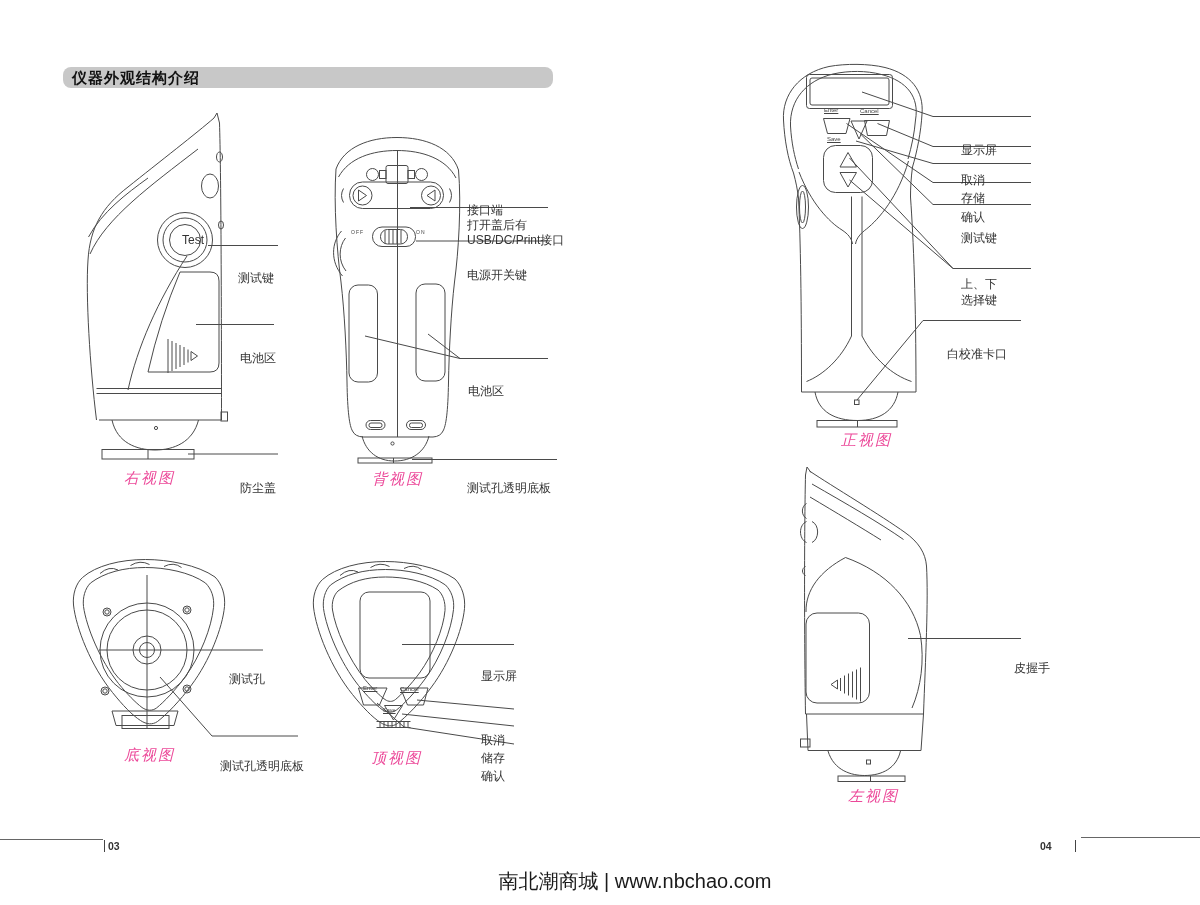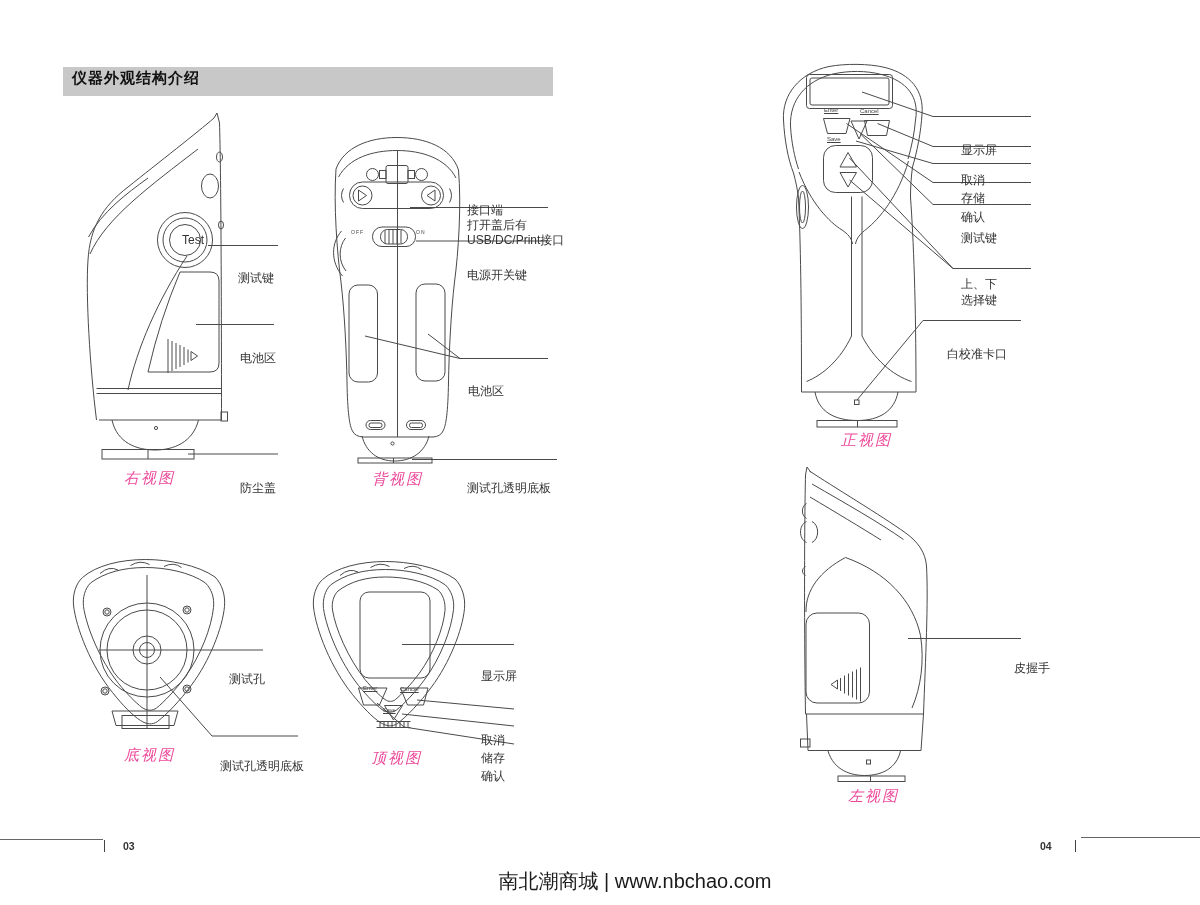--- a/index.html
+++ b/index.html
@@ -6,25 +6,25 @@
   #page{
     position:relative;width:1200px;height:905px;background:#ffffff;overflow:hidden;
     font-family:"Liberation Sans","DejaVu Sans",sans-serif;
   }
   #art{position:absolute;left:0;top:0;}
   #art path,#art rect,#art circle,#art ellipse{fill:none;stroke:#4a4a4a;stroke-width:1;}
   .lbl{position:absolute;font-size:12px;line-height:14px;color:#333;white-space:nowrap;margin-top:40px;}
   .cap{position:absolute;font-size:15px;color:#ec4899;letter-spacing:2px;white-space:nowrap;font-style:italic;}
   .dtxt{position:absolute;color:#444;white-space:nowrap;}
   .dtxt.u{text-decoration:underline;}
-  .titlebar{position:absolute;left:63px;top:67px;width:490px;height:29px;background:#c8c8c8;}
+  .titlebar{position:absolute;left:63px;top:67px;width:490px;height:21px;background:#c8c8c8;border-radius:8px;}
   .titlebar span{display:block;padding-left:9px;line-height:21px;font-size:15px;font-weight:bold;color:#111;letter-spacing:1px;}
   .rule{position:absolute;height:1px;background:#666;}
   .pgnum{position:absolute;font-size:10.5px;font-weight:bold;color:#333;line-height:12px;}
-  .pgnum.l{border-left:1.5px solid #444;padding-left:18px;}
+  .pgnum.l{border-left:1.5px solid #444;padding-left:3px;}
   .pgnum.r{border-right:1.5px solid #444;padding-right:3px;}
   .footer{position:absolute;left:435px;top:868px;width:400px;text-align:center;
           font-size:20px;color:#1a1a1a;}
 </style>
 </head>
 <body>
 
 <div id="page">
 
   <div class="titlebar">

